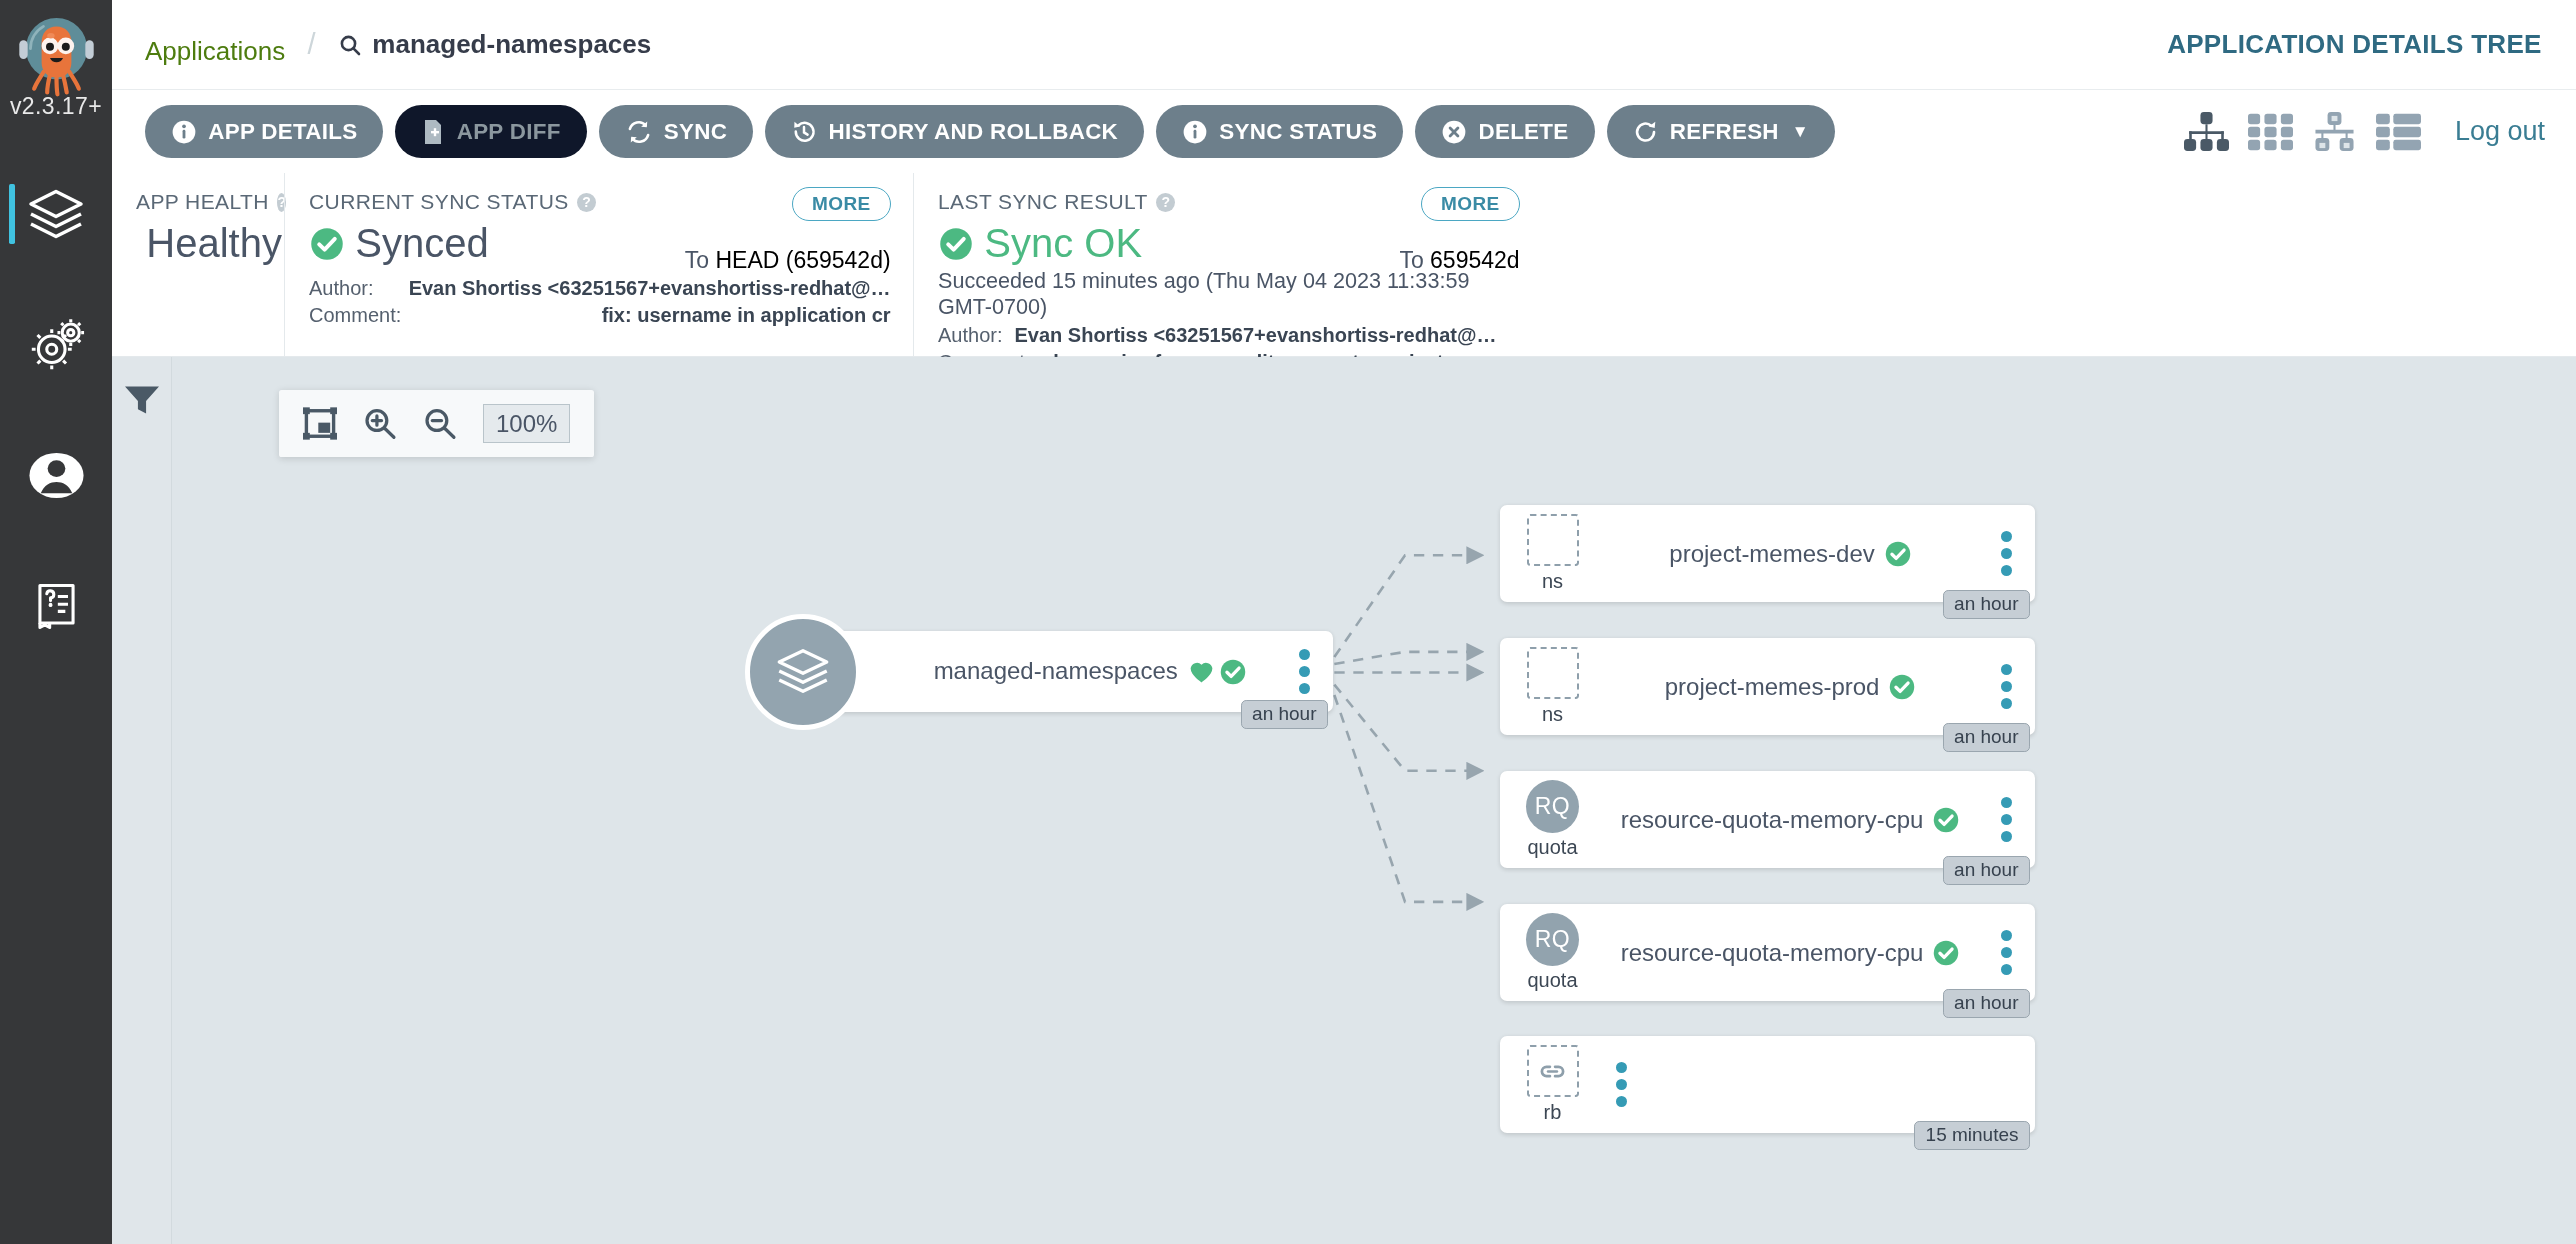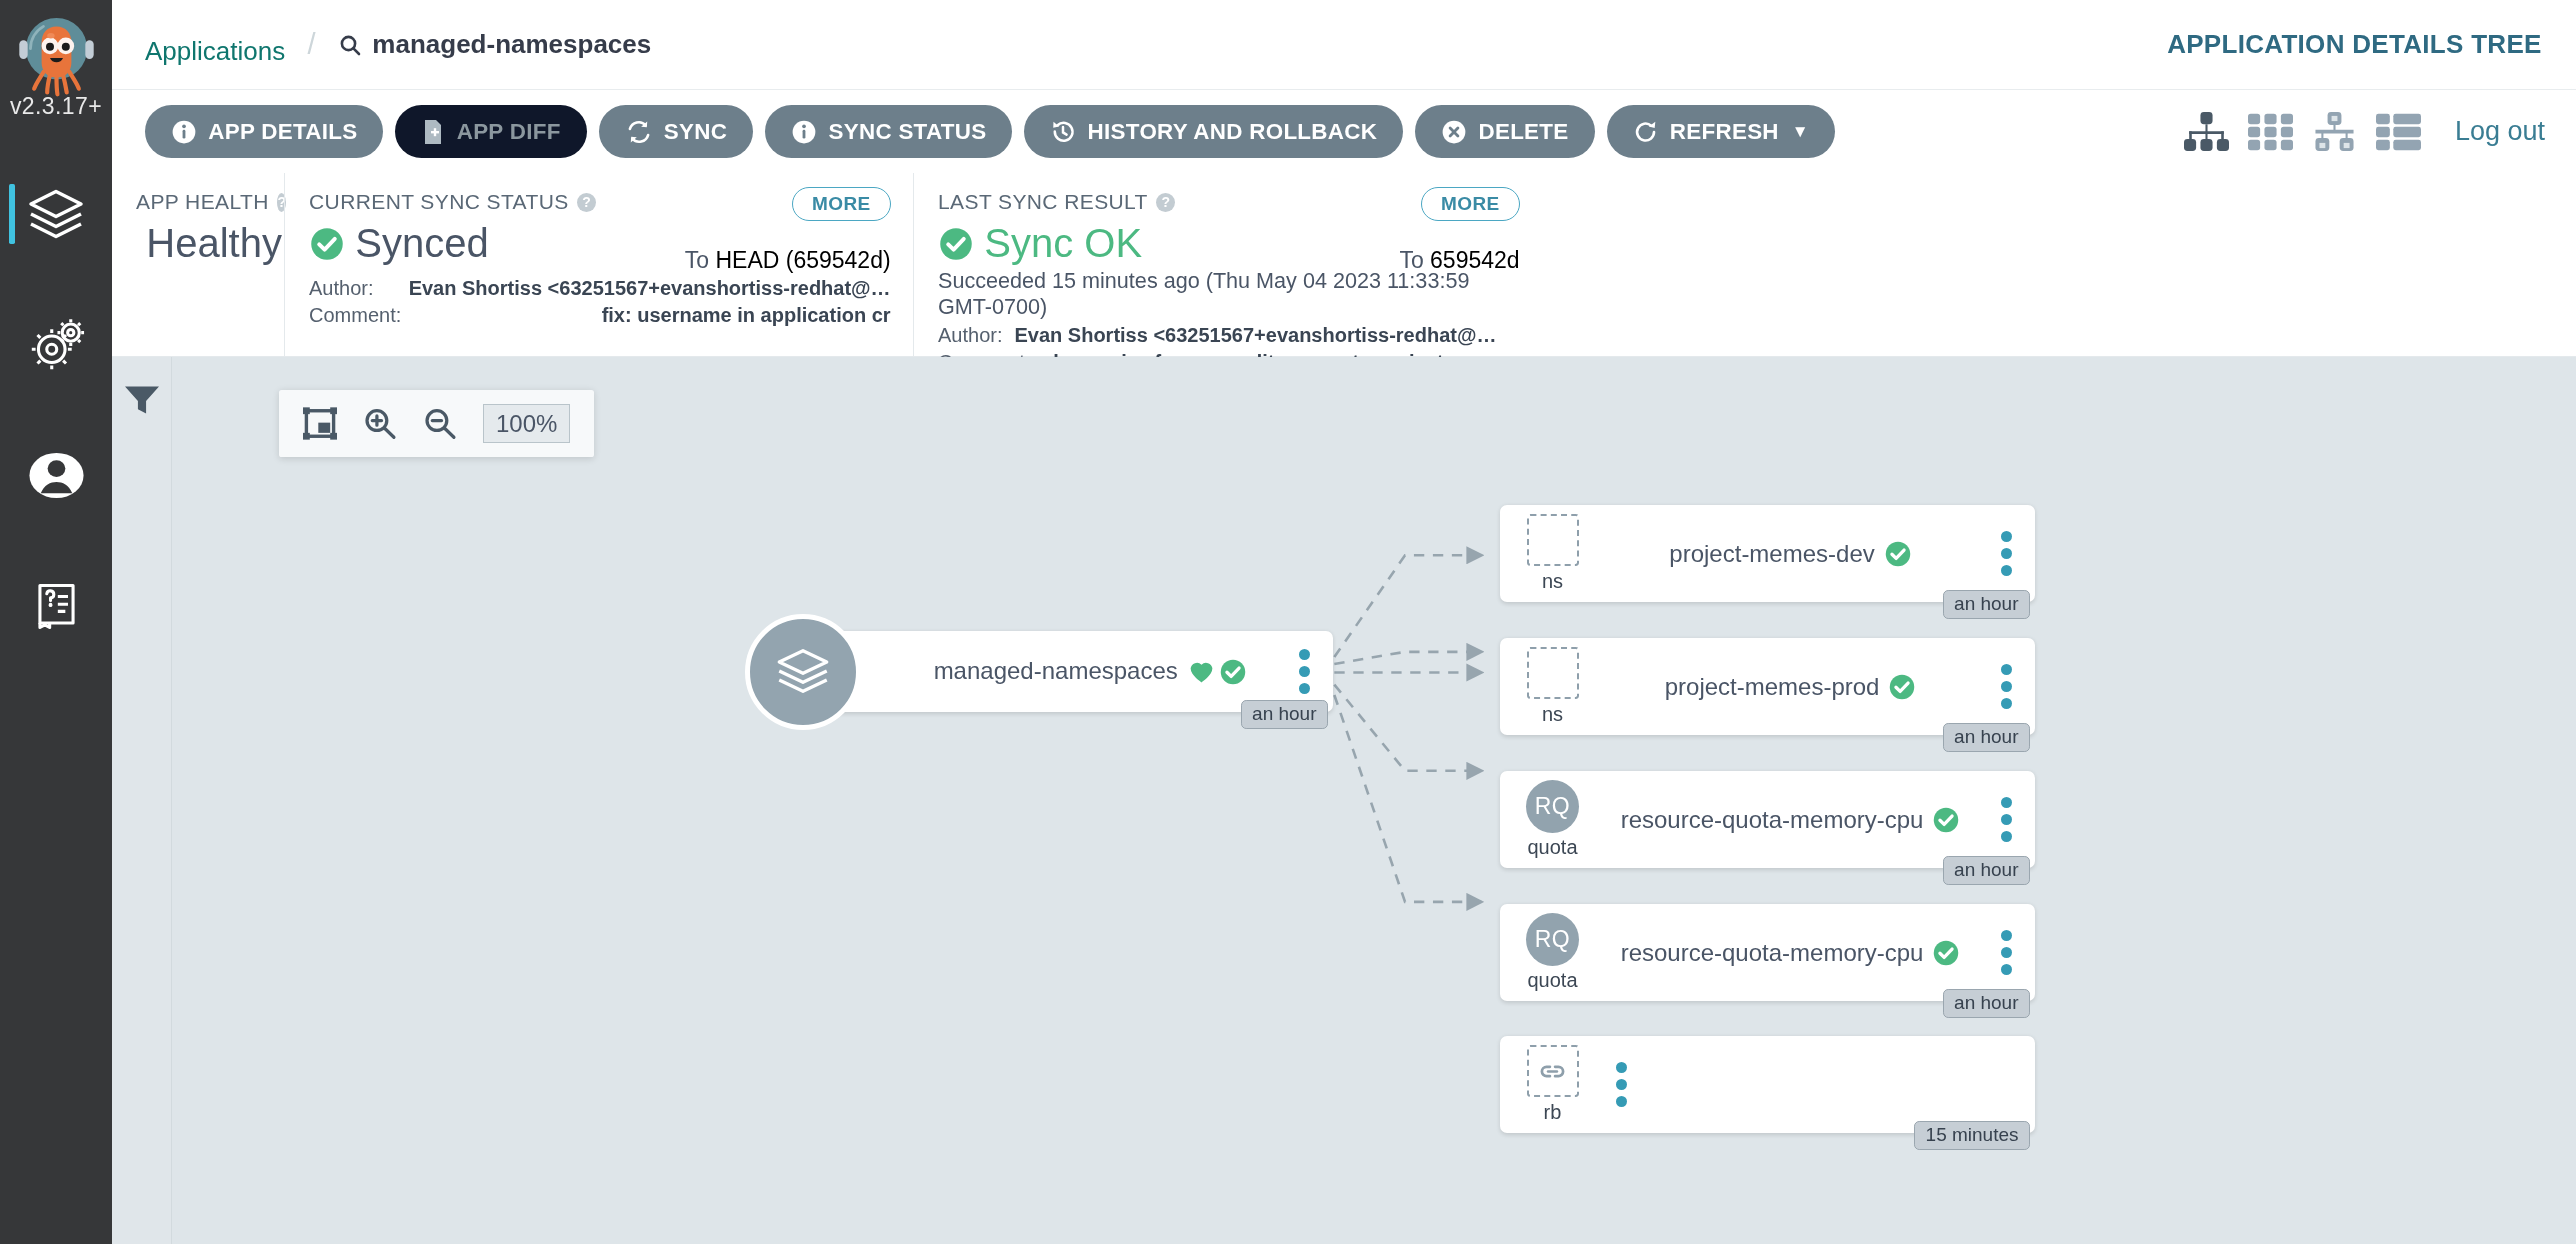--- a/index.html
+++ b/index.html
@@ -42,21 +42,21 @@
 
   
   .main { flex: 1 1 auto; height: 1245px; display: flex; flex-direction: column; background:#fff; }
 
   
   .topbar {
     height: 90px; flex: 0 0 90px; background: #fff;
     display: flex; align-items: center; padding: 0 24px 0 33px;
     border-bottom: 0.9px solid #e8ecee;
   }
-  .crumb-link { color: #0f766e; font-size: 26px; cursor: pointer; margin-top: 13px; }
+  .crumb-link { color: #4d7c0f; font-size: 26px; cursor: pointer; margin-top: 13px; }
   .crumb-sep { color: #cdd6da; font-size: 29px; margin: 0 22.4px; font-weight: 300; }
   .crumb-current {
     color: #363c4a; font-size: 26px; font-weight: bold;
     display: flex; align-items: center; gap: 10.3px;
   }
   .topbar-spacer { flex: 1 1 auto; }
   .details-tree-title {
     color: #2f6a82; font-size: 26px; font-weight: bold; letter-spacing: 0.3px;
     cursor: pointer; padding-right: 10.3px;
   }
@@ -318,39 +318,39 @@
               <path d="M19.6 2.3 19.2 7.6 14 7.1z" fill="#fff"></path>
               <path d="M4.4 21.7 4.8 16.4 10 16.9z" fill="#fff"></path>
             </svg>
         </span>
         <span>SYNC</span>
       </button>
 
       <button class="btn">
         <span class="bi">
           <svg width="26" height="26" viewBox="0 0 24 24">
+              <g fill="none" stroke="#fff" stroke-width="2.3" stroke-linecap="round">
+                <path d="M4.4 11.6a8.2 8.2 0 1 0 2.6-5.8"></path>
+                <path d="M12 7.4v5l3.3 2"></path>
+              </g>
+              <path d="M3.2 2.6 8.4 6.9 3 8z" fill="#fff"></path>
+            </svg>
+        </span>
+        <span>HISTORY AND ROLLBACK</span>
+      </button>
+
+      <button class="btn">
+        <span class="bi">
+          <svg width="26" height="26" viewBox="0 0 24 24">
               <circle cx="12" cy="12" r="10.5" fill="#fff"></circle>
               <rect x="10.7" y="10" width="2.6" height="8" rx="1.2" fill="#6d7f8b"></rect>
               <circle cx="12" cy="6.8" r="1.7" fill="#6d7f8b"></circle>
             </svg>
         </span>
         <span>SYNC STATUS</span>
-      </button>
-
-      <button class="btn">
-        <span class="bi">
-          <svg width="26" height="26" viewBox="0 0 24 24">
-              <g fill="none" stroke="#fff" stroke-width="2.3" stroke-linecap="round">
-                <path d="M4.4 11.6a8.2 8.2 0 1 0 2.6-5.8"></path>
-                <path d="M12 7.4v5l3.3 2"></path>
-              </g>
-              <path d="M3.2 2.6 8.4 6.9 3 8z" fill="#fff"></path>
-            </svg>
-        </span>
-        <span>HISTORY AND ROLLBACK</span>
       </button>
 
       <button class="btn">
         <span class="bi">
           <svg width="26" height="26" viewBox="0 0 24 24">
               <circle cx="12" cy="12" r="10.5" fill="#fff"></circle>
               <g stroke="#6d7f8b" stroke-width="2.6" stroke-linecap="round">
                 <path d="M8.4 8.4 15.6 15.6M15.6 8.4 8.4 15.6"></path>
               </g>
             </svg>

